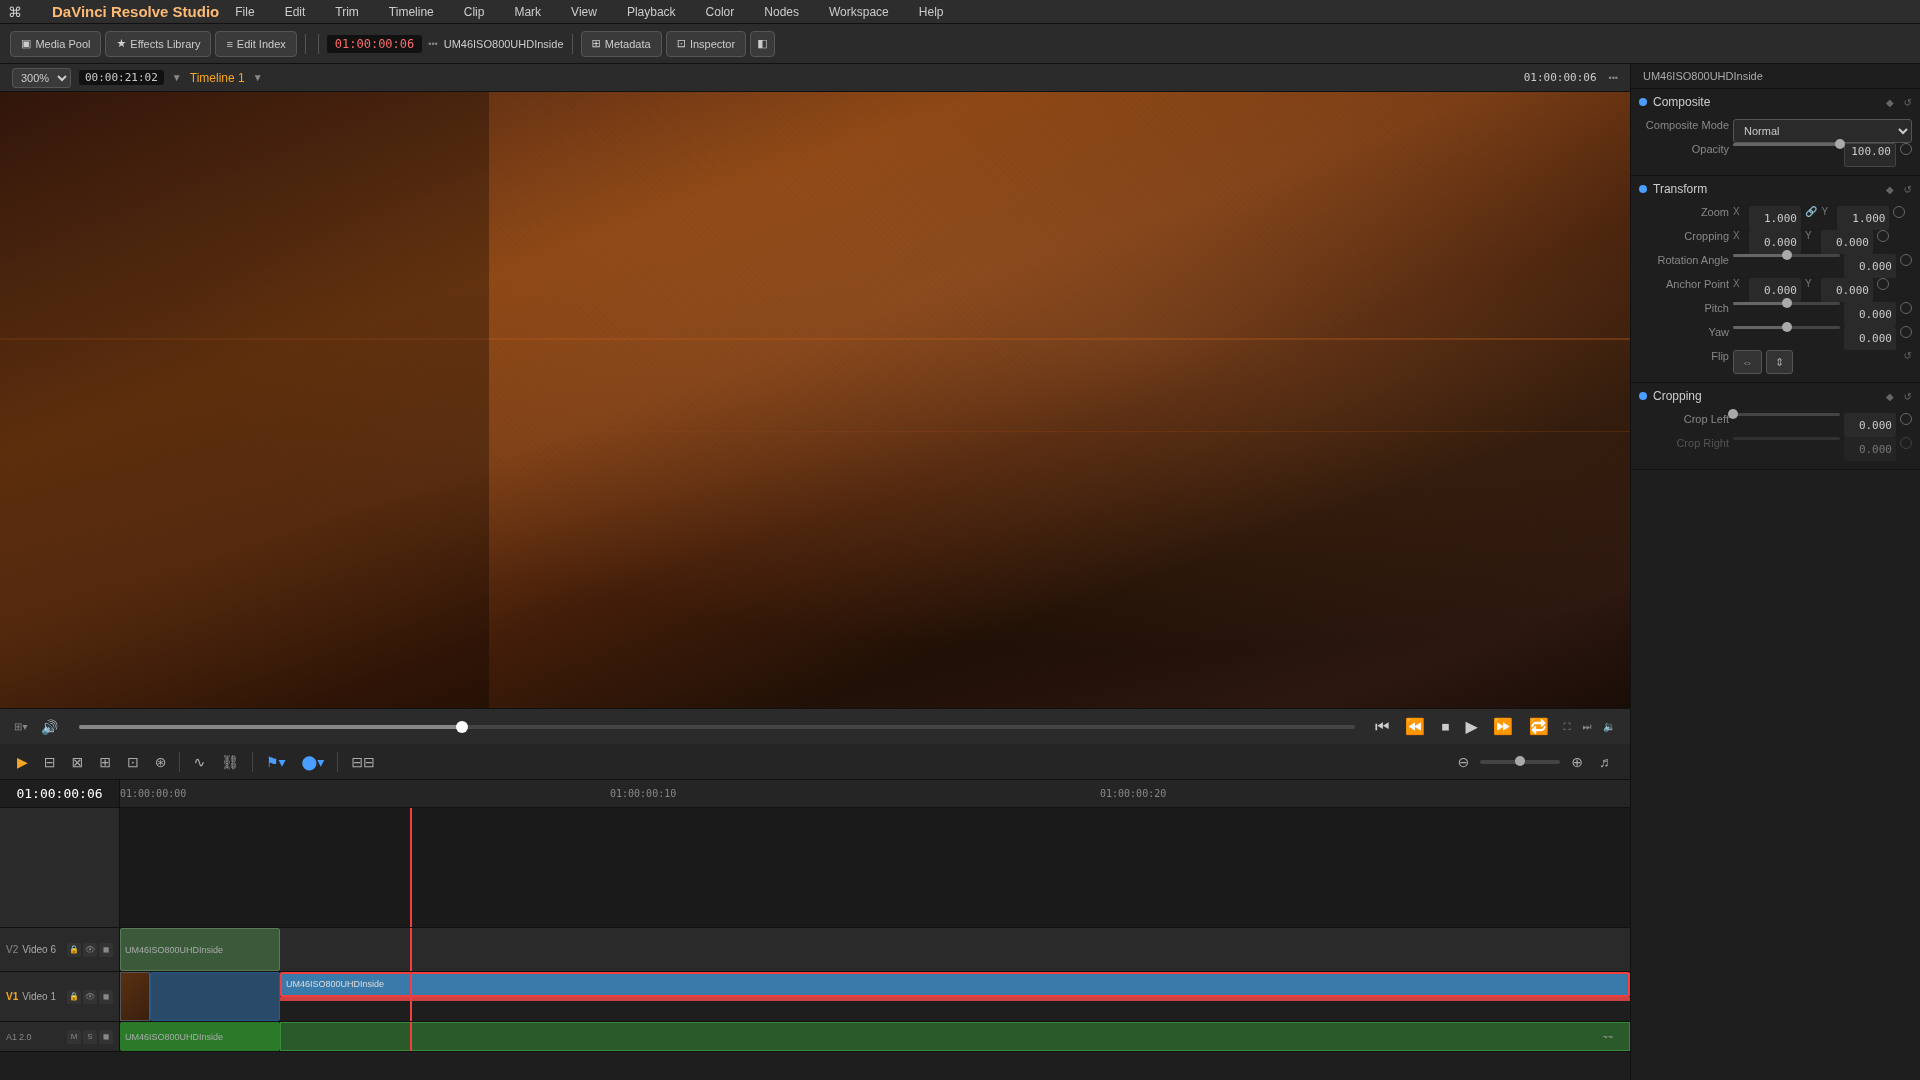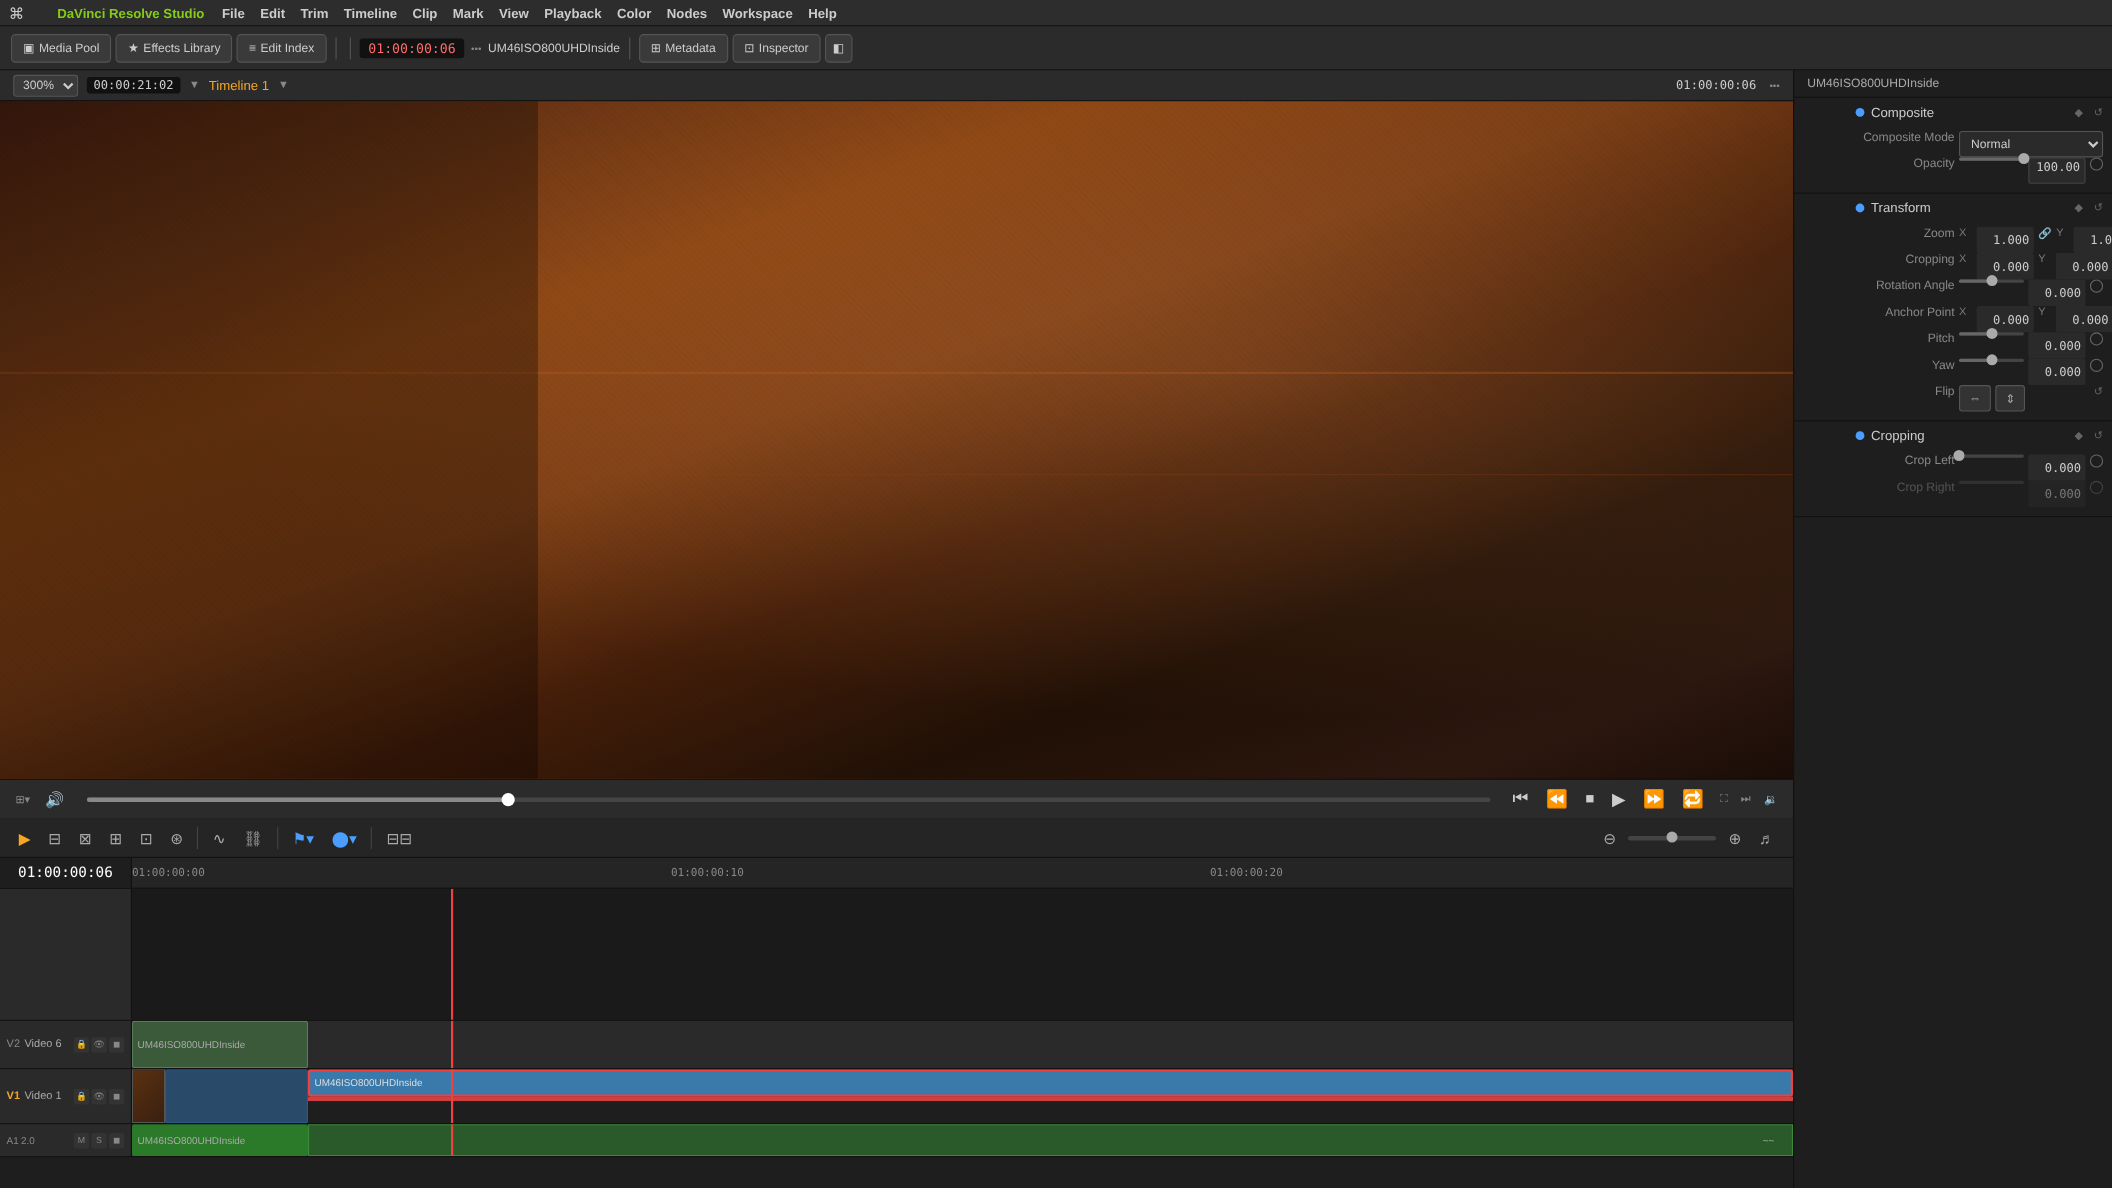--- a/index.html
+++ b/index.html
@@ -1,22 +1,22 @@
 <!DOCTYPE html>
 <html><head>
   <meta charset="utf-8">
   <style>
     * { box-sizing: border-box; margin: 0; padding: 0; }
     body { background: #1a1a1a; color: #ccc; font-family: -apple-system, BlinkMacSystemFont, 'Helvetica Neue', Arial, sans-serif; font-size: 12px; width: 1920px; height: 1080px; overflow: hidden; }
 
     
     #menubar { background: #2d2d2d; height: 24px; display: flex; align-items: center; padding: 0 8px; gap: 16px; border-bottom: 1px solid #111; }
     #menubar .apple-logo { font-size: 14px; color: #ccc; }
-    #menubar .app-name { font-weight: bold; color: #84cc16; font-size: 12px; padding-left: 14px; }
-    #menubar .menu-items { display: flex; gap: 14px; font-weight: bold; }
+    #menubar .app-name { font-weight: bold; color: #fdba74; font-size: 15px; padding-left: 14px; }
+    #menubar .menu-items { display: flex; gap: 30px; }
     #menubar .menu-item { color: #ccc; cursor: pointer; font-size: 12px; }
 
     
     #toolbar { background: #2b2b2b; height: 40px; display: flex; align-items: center; padding: 0 10px; gap: 4px; border-bottom: 1px solid #111; }
     .toolbar-btn { background: #3a3a3a; border: 1px solid #555; border-radius: 4px; color: #ccc; padding: 3px 10px; cursor: pointer; font-size: 11px; display: flex; align-items: center; gap: 4px; height: 26px; }
     .toolbar-separator { width: 1px; height: 20px; background: #555; margin: 0 4px; }
     .project-title { flex: 1; text-align: center; color: #fff; font-size: 13px; font-weight: 500; }
     .timecode-display { background: #111; color: #ff6b6b; padding: 2px 8px; border-radius: 3px; font-family: monospace; font-size: 12px; }
 
     
@@ -69,21 +69,21 @@
     .inspector-tabs { display: flex; gap: 2px; }
     .inspector-tab { padding: 4px 16px; border-radius: 4px; font-size: 12px; cursor: pointer; color: #888; }
     .inspector-tab.active { background: #4a4a4a; color: #fff; }
     #inspector-clip-name { padding: 6px 12px; color: #aaa; font-size: 11px; border-bottom: 1px solid #111; }
     #inspector-content { flex: 1; overflow-y: auto; padding: 0; }
     #inspector-content::-webkit-scrollbar { width: 6px; }
     #inspector-content::-webkit-scrollbar-track { background: #1e1e1e; }
     #inspector-content::-webkit-scrollbar-thumb { background: #444; border-radius: 3px; }
 
     
-    .inspector-section { border-bottom: 1px solid #111; padding-left: 48px; }
+    .inspector-section { border-bottom: 1px solid #111; }
     .section-header { display: flex; align-items: center; padding: 6px 8px; gap: 6px; cursor: pointer; }
     .section-dot { width: 8px; height: 8px; border-radius: 50%; background: #4a9eff; flex-shrink: 0; }
     .section-title { font-size: 12px; color: #ccc; font-weight: 500; flex: 1; }
     .section-reset { color: #666; font-size: 10px; cursor: pointer; margin-left: 4px; }
     .section-keyframe { color: #666; font-size: 10px; cursor: pointer; }
     .section-content { padding: 4px 8px 8px; }
 
     
     .param-row { display: flex; height: 24px; gap: 4px; }
     .param-label { color: #888; font-size: 11px; min-width: 90px; text-align: right; flex-shrink: 0; }

